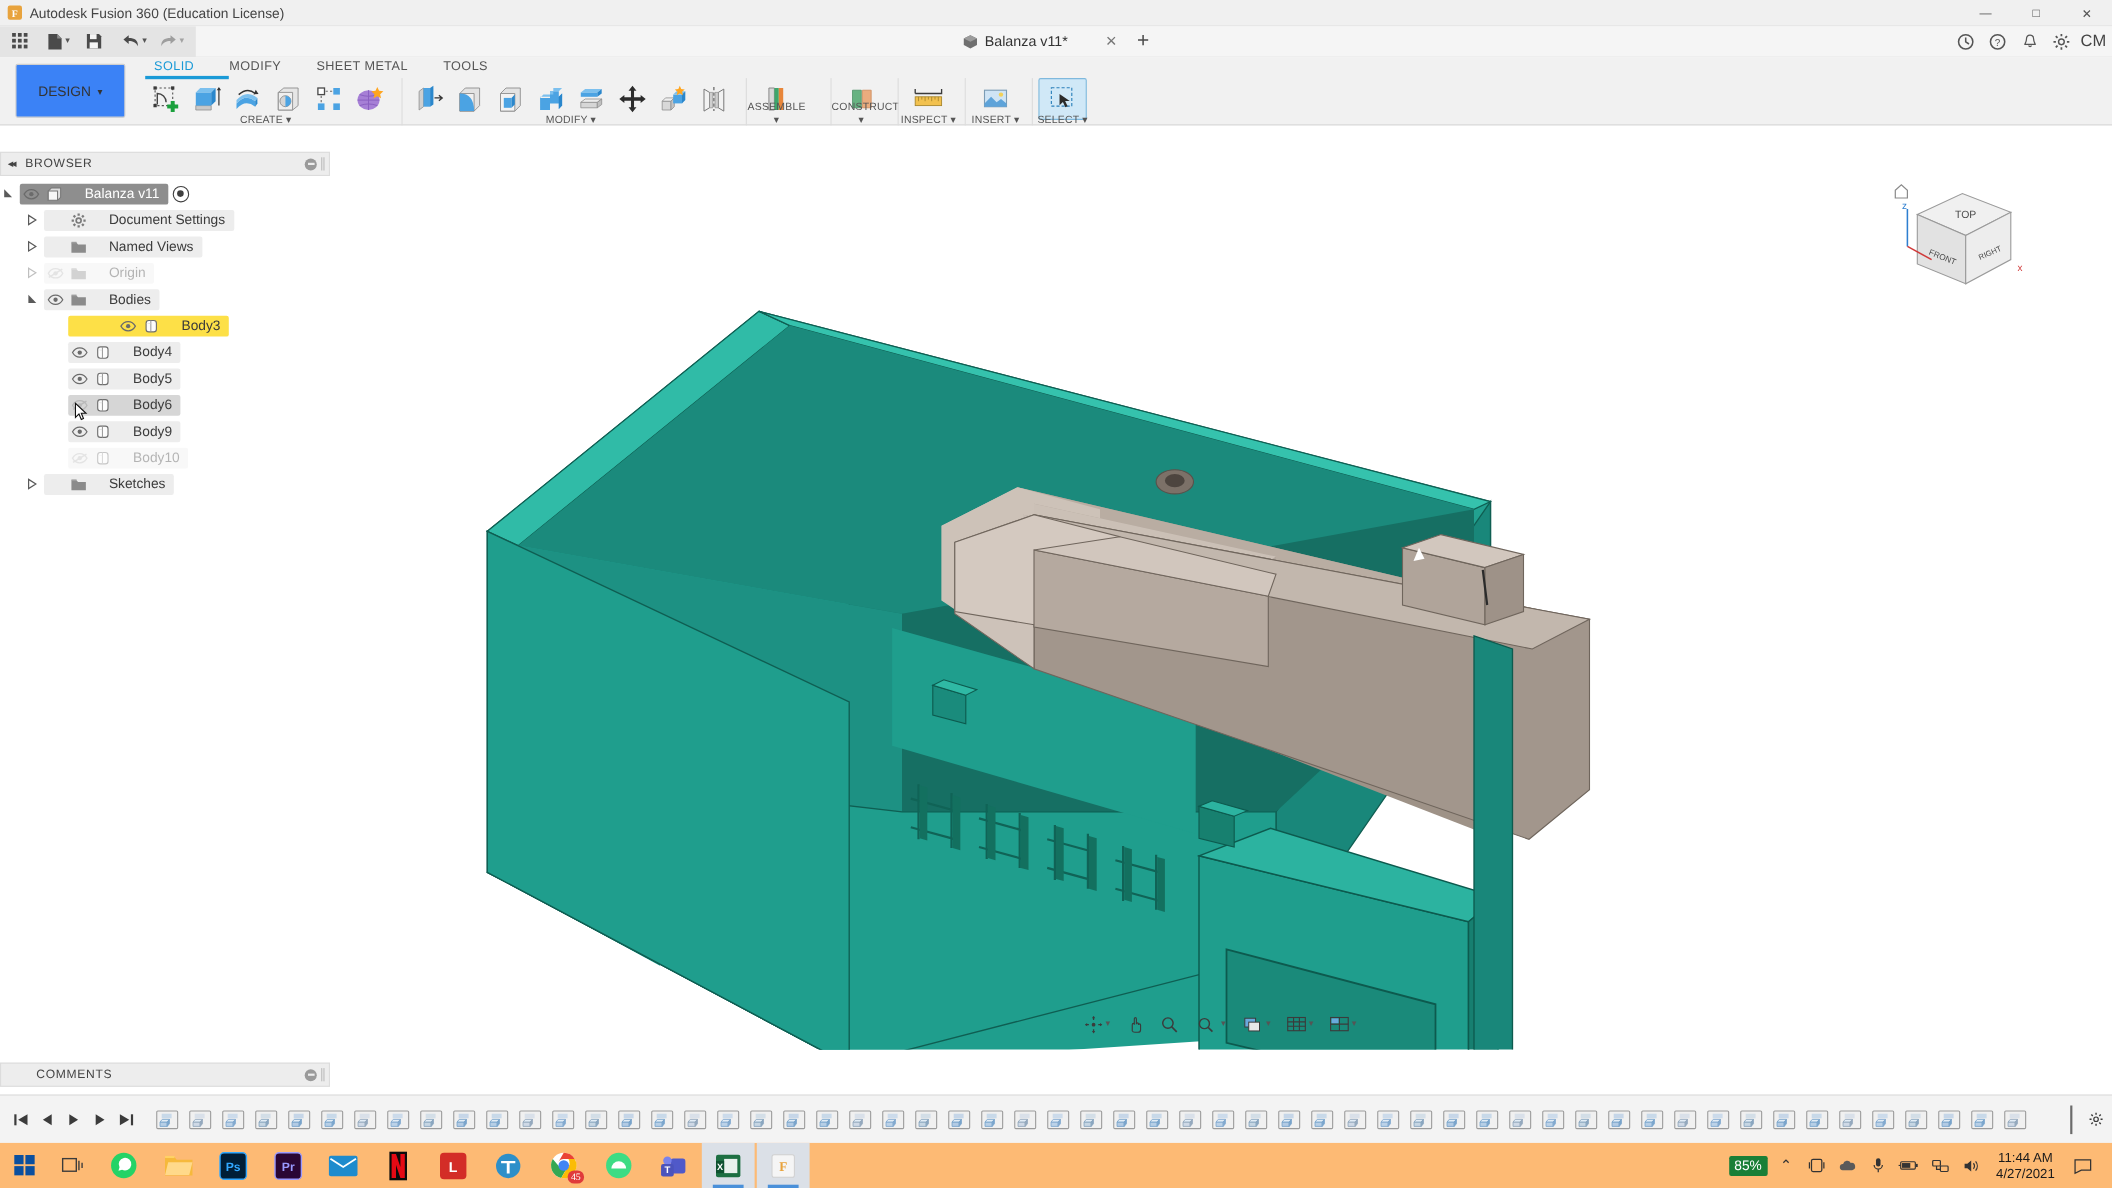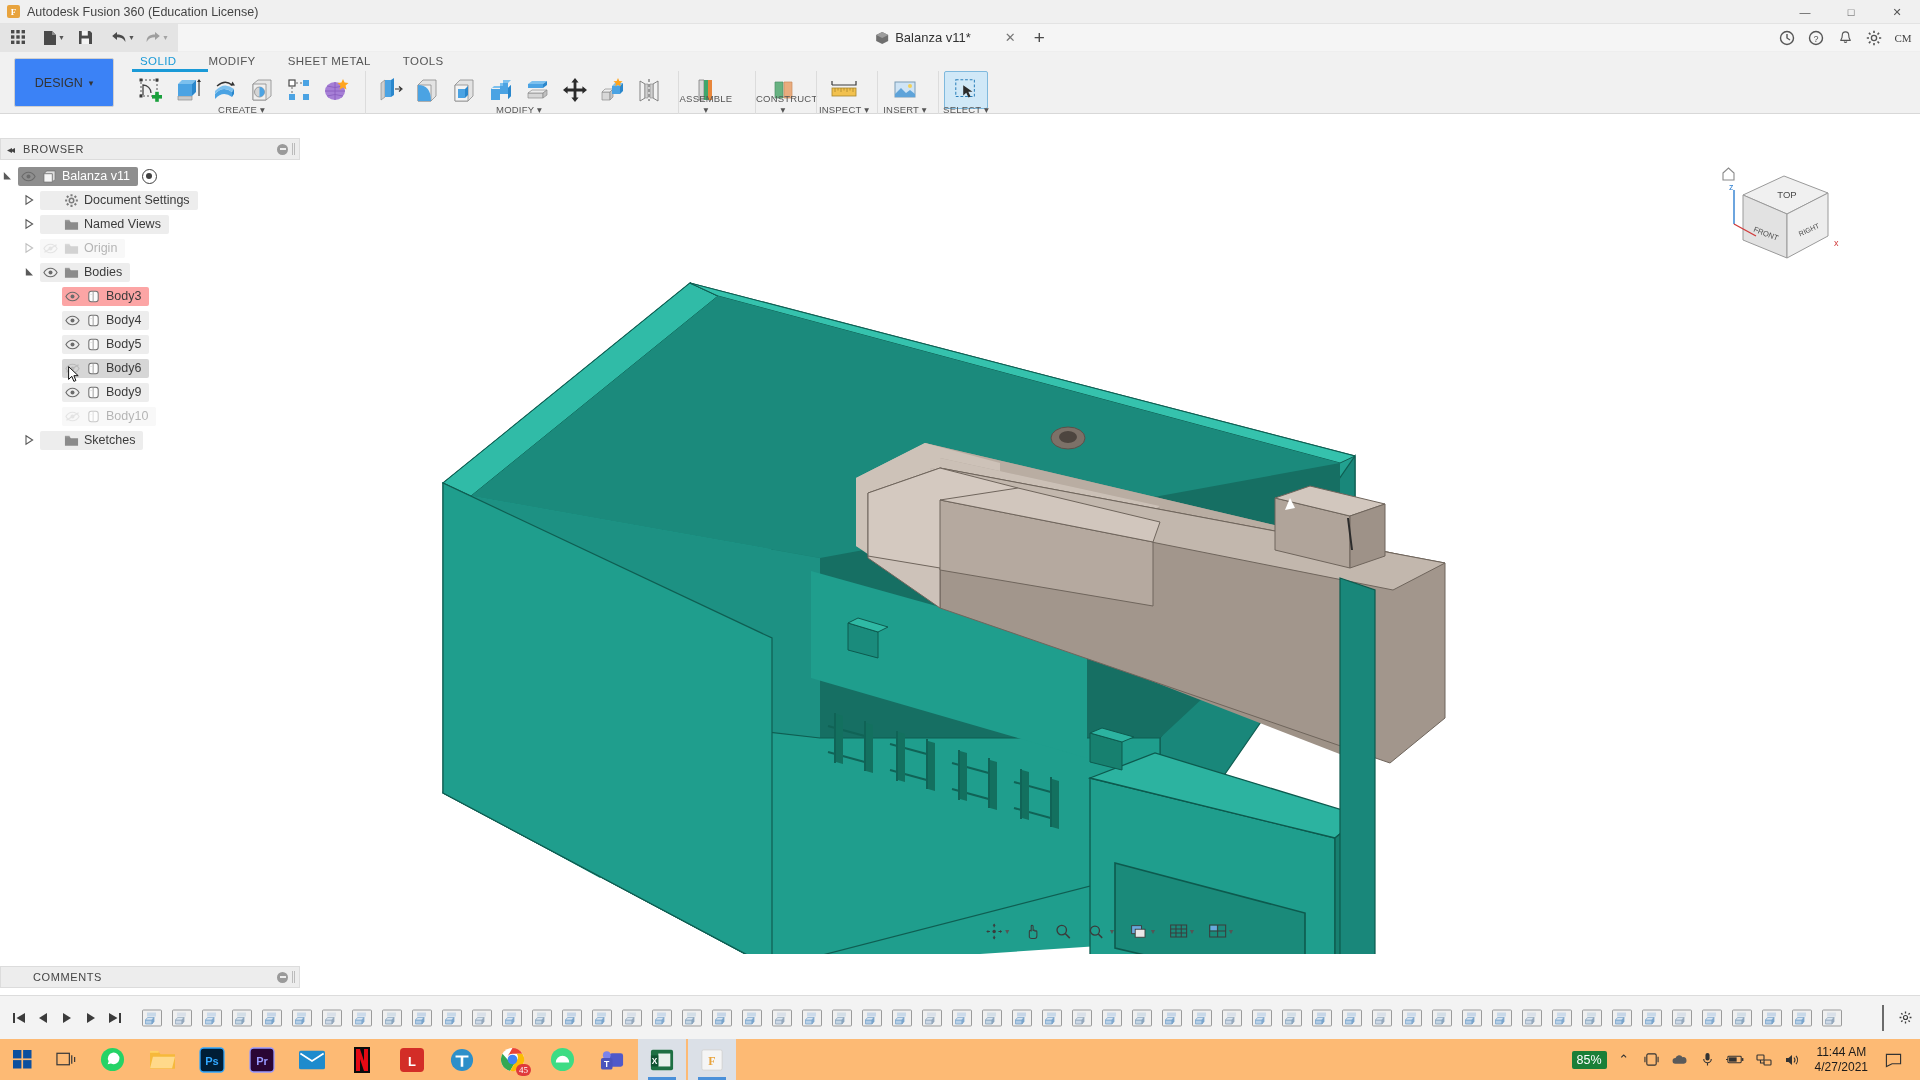--- a/index.html
+++ b/index.html
@@ -36,21 +36,21 @@
             min-width:24px; padding:0 3px; cursor:pointer; }
   .caret { font-size:7px; color:#555; margin-left:1px; }
   .qa-center { position:absolute; left:50%; transform:translateX(-50%);
                display:flex; align-items:center; gap:6px; }
   .doc-tab { display:flex; align-items:center; gap:6px; font-size:13px; color:#333; }
   .doc-close { font-size:13px; color:#777; cursor:pointer; margin-left:28px; }
   .qa-right { position:absolute; right:4px; display:flex; align-items:center; gap:3px; }
   .qa-ico { width:26px; height:22px; display:flex; align-items:center; justify-content:center;
             color:#555; font-size:14px; cursor:pointer; }
   .avatar-badge { width:26px; height:20px; display:flex; align-items:center;
-                  justify-content:center; font-size:11px; color:#444; cursor:pointer;font-family:Liberation Serif, serif; }
+                  justify-content:center; font-size:15px; color:#444; cursor:pointer; }
 
   
   .ribbon { height:62px; background:#f1f1f1; display:flex; align-items:stretch;
             border-bottom:1px solid #d8d8d8; position:relative; }
   .design-box { width:100px; margin:6px 10px 6px 14px; border:1px solid #cfcfcf;
                 background:#3b82f6; border-radius:2px; display:flex;
                 align-items:center; justify-content:center; cursor:pointer; font-size:12.5px;
                 color:#333; }
   .tabs-and-panels { flex:1; position:relative; }
   .ribbon-tabs { position:absolute; top:0; left:0; display:flex; gap:0; height:19px; }
@@ -79,21 +79,21 @@
   .ph-dot:after { content:''; width:6px; height:1.5px; background:#ededed; }
   .ph-grip { width:3px; height:12px; border-left:1px solid #bbb; border-right:1px solid #bbb; }
 
   .tree { padding-top:4px; font-size:12.5px; }
   .trow { height:24px; display:flex; align-items:center; position:relative; }
   .trow .content { position:relative; display:flex; align-items:center; height:19px; }
   .twist { width:15px; display:flex; align-items:center; justify-content:center; cursor:pointer; }
   .twist svg { display:block; }
   .eye { width:20px; height:17px; display:flex; align-items:center; justify-content:center; cursor:pointer; }
   .ticon { width:22px; height:17px; display:flex; align-items:center; justify-content:center; }
-  .tlabel { padding:0 8px 0 2px; white-space:nowrap; color:#3b3b3b; }
+  .tlabel { padding:0 8px 0 2px; white-space:nowrap; color:#3b3b3b;margin-left:15px; }
   .sel .tlabel { color:#fff; }
   .dim { opacity:.38; }
   .radio-btn { width:15px; height:15px; border-radius:50%; border:1.6px solid #3f3f3f;
                display:flex; align-items:center; justify-content:center; margin-left:4px; cursor:pointer; }
   .radio-btn:after { content:''; width:6px; height:6px; border-radius:50%; background:#3f3f3f; }
 
   
   .comments { position:absolute; left:0; top:966px; width:300px; }
 
   
@@ -568,21 +568,21 @@
             <span class="ticon">
               <svg width="15" height="15" viewBox="0 0 16 16">
                 <path d="M1 4 h5 l1.4 1.6 h7.6 v8 h-14 z" fill="#8b8b8b"></path>
                 <path d="M1 3 h5 v1.6 h-5 z" fill="#9d9d9d"></path>
               </svg>
             </span>
             <span class="tlabel">Bodies</span>
           </div>
         </div>
         <div class="trow">
-          <div class="content" style="margin-left: 62px; background: #fca5a5; border-radius: 2px;">
+          <div class="content" style="margin-left: 62px; background: #fde047; border-radius: 2px; padding-left: 44px;">
             <span class="eye">
               <svg width="15" height="11" viewBox="0 0 16 11">
                 <path d="M8 1 C3.5 1 1 5.5 1 5.5 S3.5 10 8 10 S15 5.5 15 5.5 S12.5 1 8 1 Z" fill="none" stroke="#6b6b6b" stroke-width="1.2"></path>
                 <circle cx="8" cy="5.5" r="2.1" fill="#6b6b6b"></circle>
               </svg>
             </span>
             <span class="ticon">
               <svg width="15" height="15" viewBox="0 0 16 16">
                 <rect x="3" y="2.5" width="10" height="11" rx="2.6" fill="#fcfcfc" stroke="#6f6f6f" stroke-width="1.1"></rect>
                 <path d="M7.6 2.5 v11" stroke="#9a9a9a" stroke-width="1"></path>

